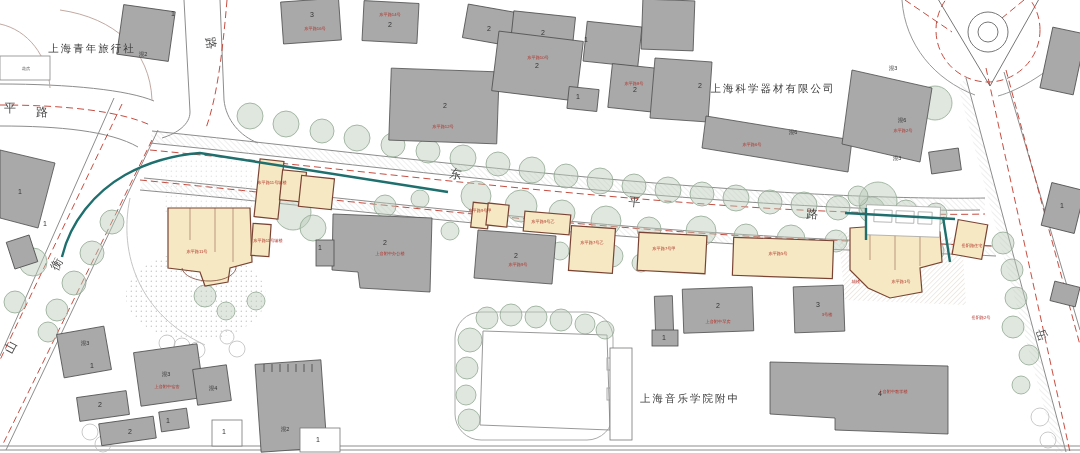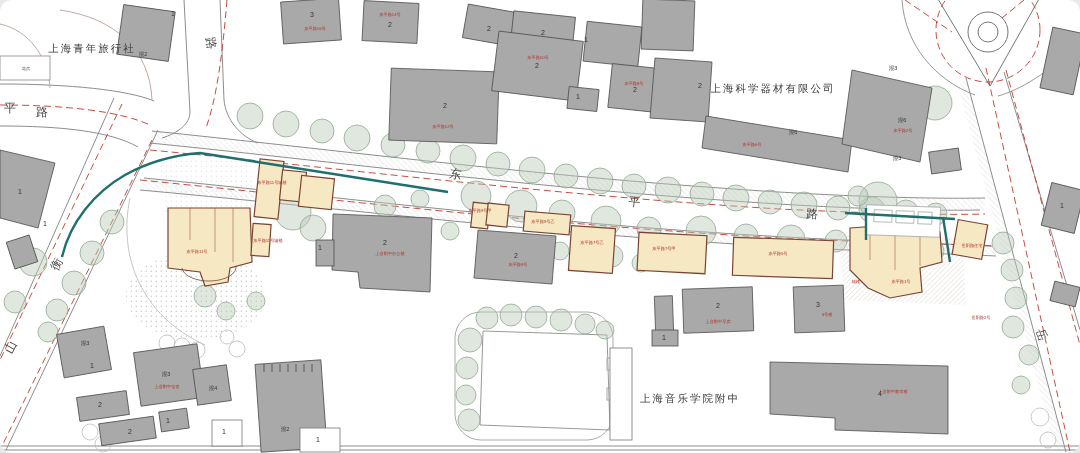--- a/index.html
+++ b/index.html
@@ -1,17 +1,17 @@
 <!DOCTYPE html>
 <html><head>
 <meta charset="utf-8">
 <style>
   html,body{margin:0;padding:0;background:#e9e9e9;}
   #stage{position:relative;width:1080px;height:453px;background:#ffffff;overflow:hidden;
-         font-family:"Liberation Sans","DejaVu Sans",sans-serif;border-radius:12px;}
+         font-family:"Liberation Sans","DejaVu Sans",sans-serif;}
   svg{position:absolute;left:0;top:0;}
   text{font-family:"Liberation Sans","DejaVu Sans",sans-serif;}
   .place{font-size:10.5px;fill:#3a3a3a;letter-spacing:2px;}
   .roadchar{font-size:12px;fill:#4a4a4a;}
   .num{font-size:7px;fill:#333;}
   .hun{font-size:5.5px;fill:#333;}
   .red{font-size:4.2px;fill:#b03028;}
   .tiny{font-size:4.2px;fill:#555;}
 </style>
 </head>

